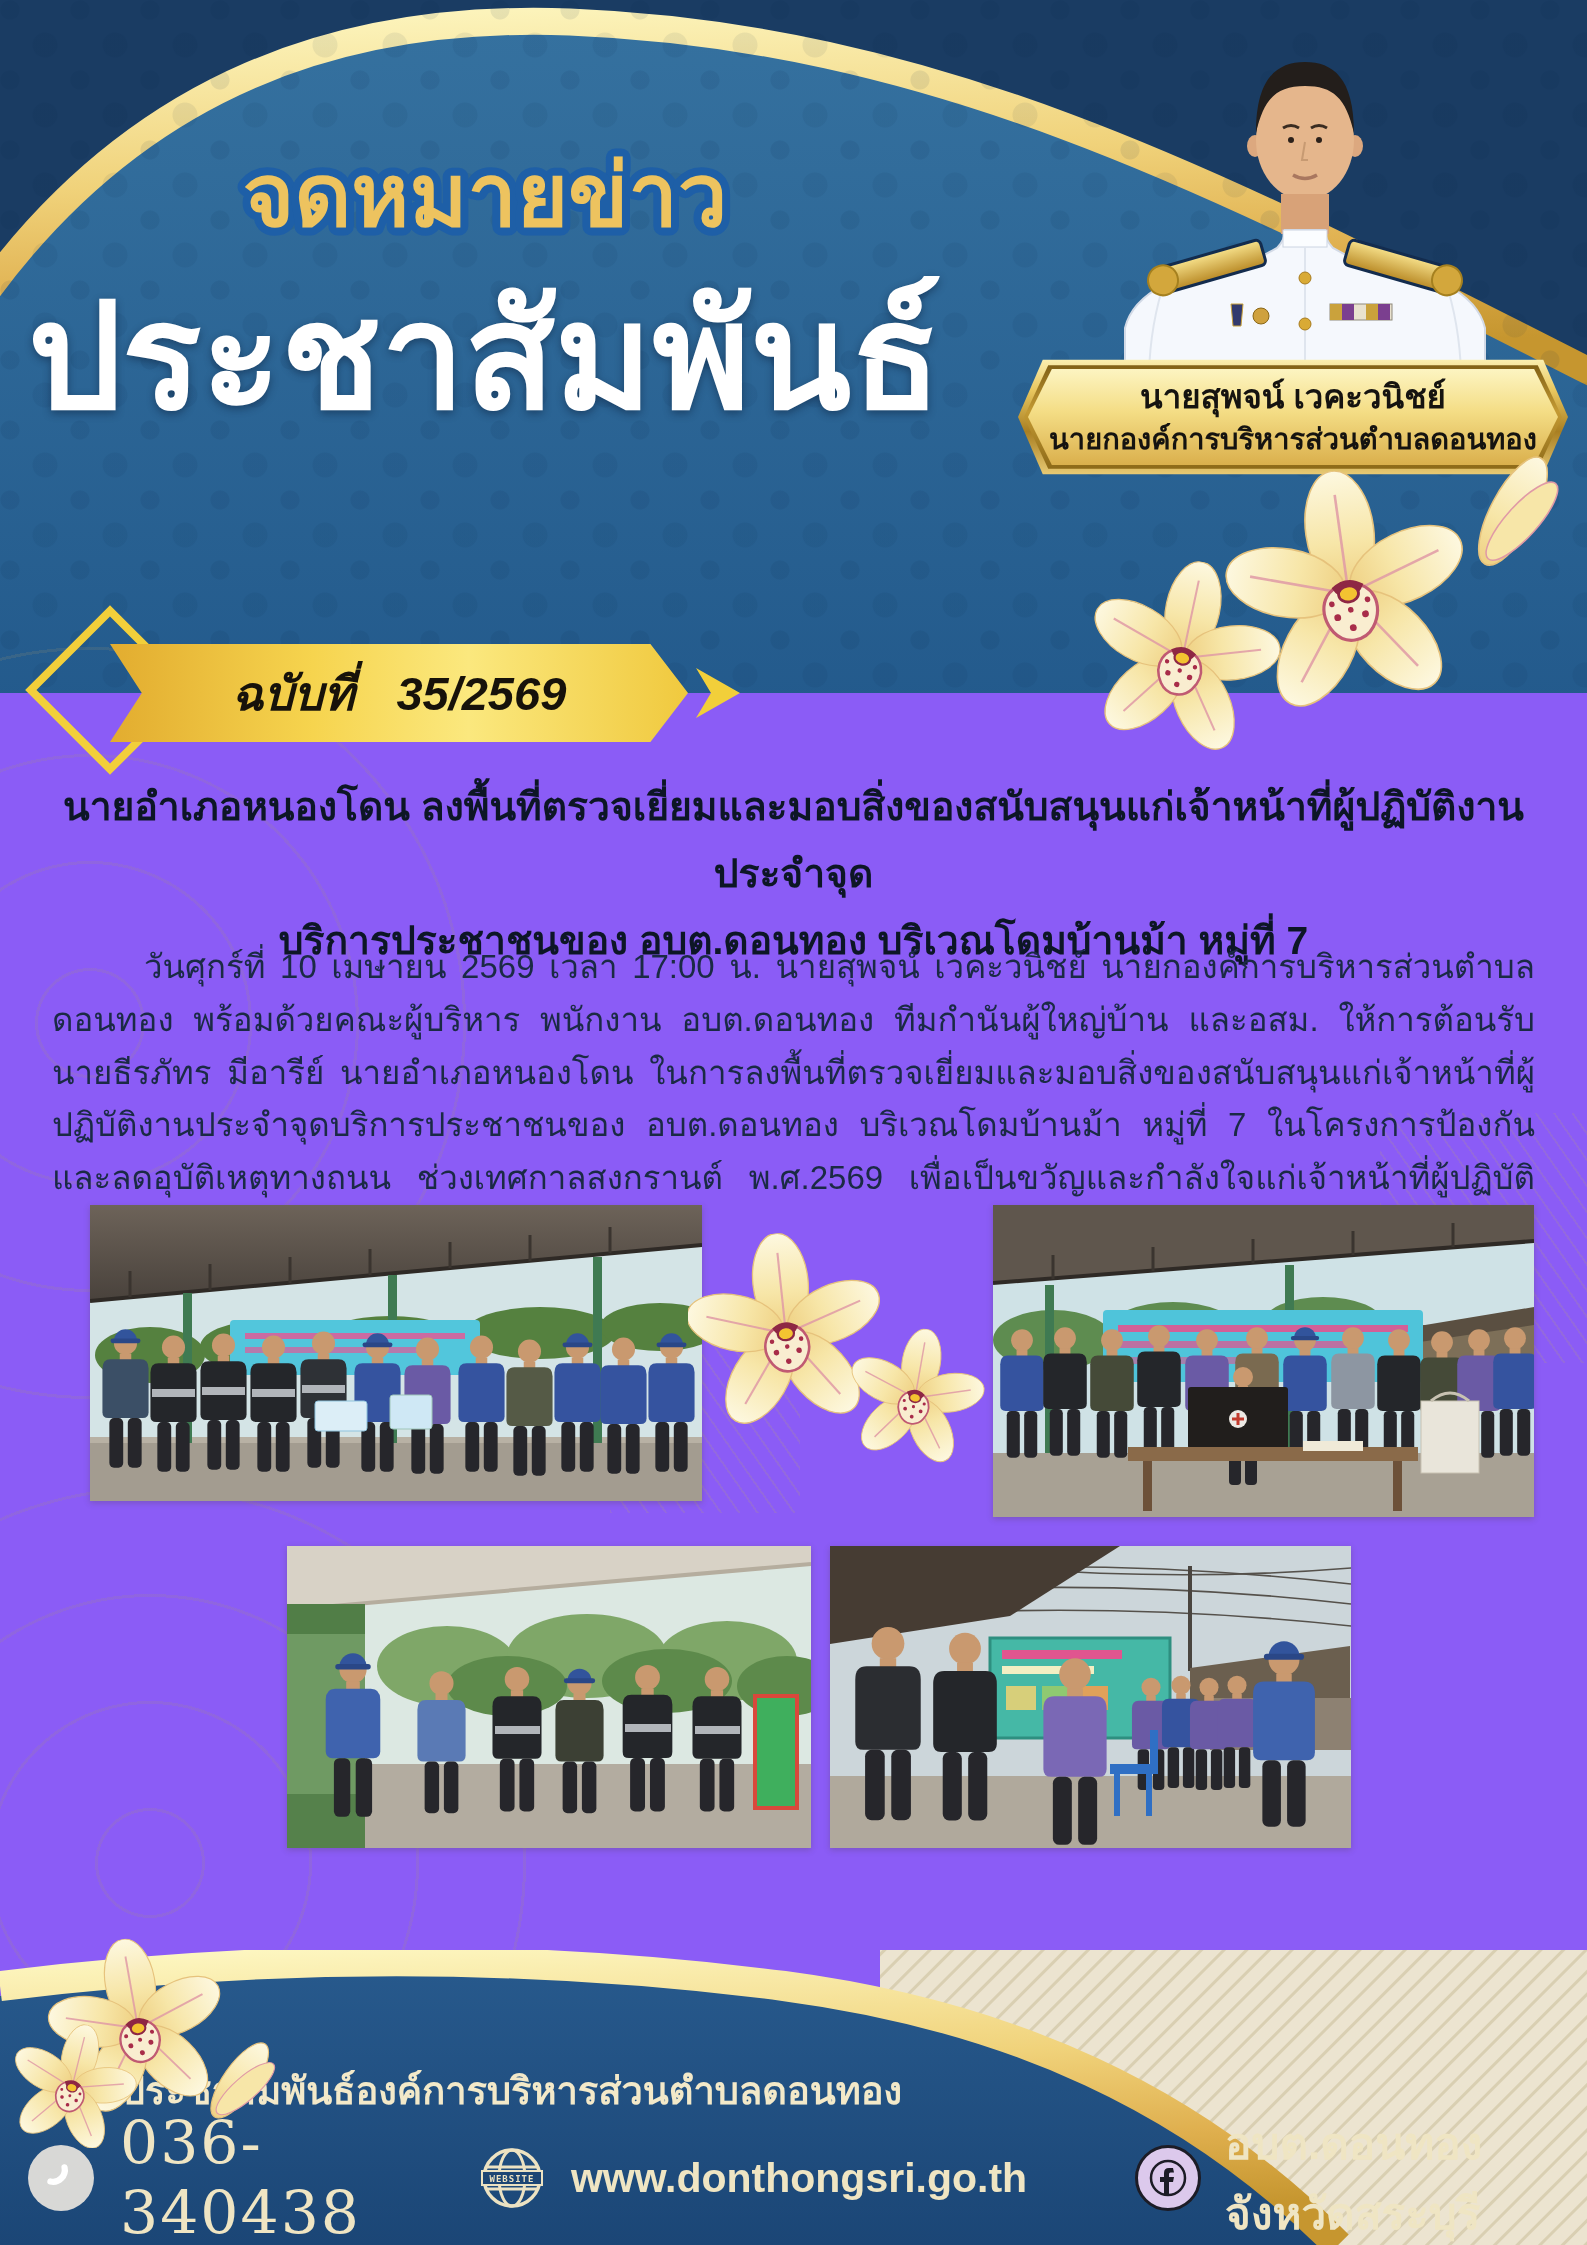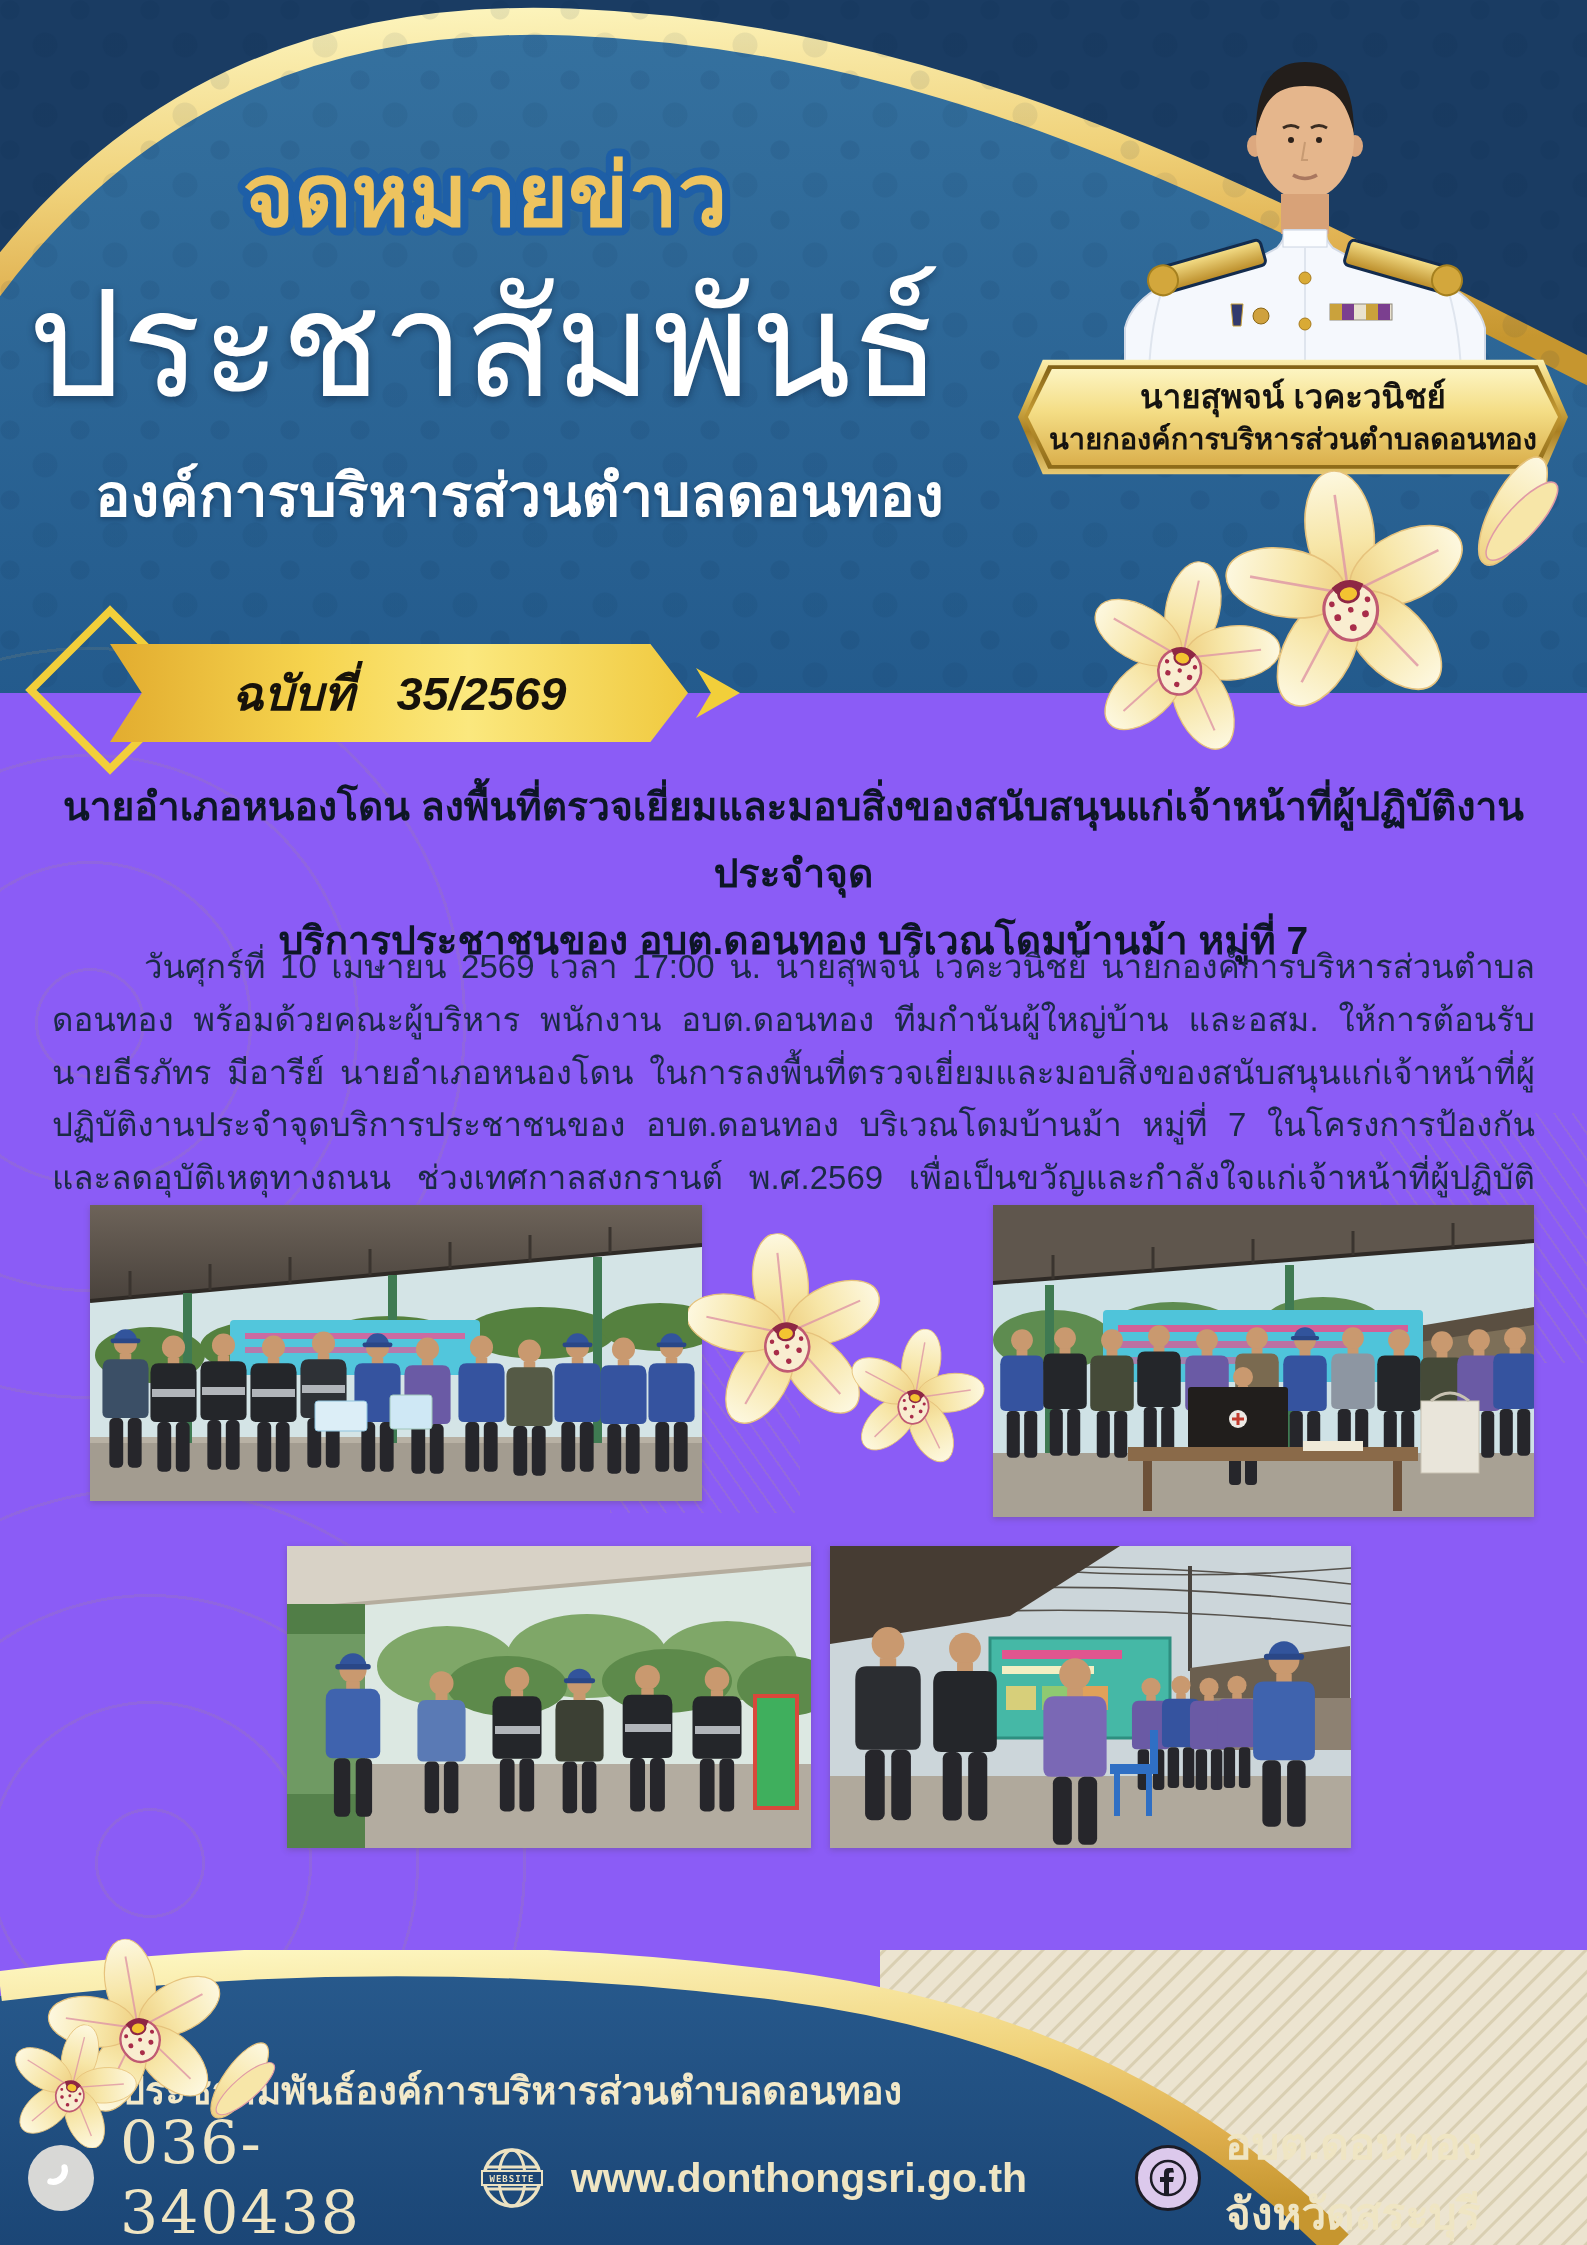--- a/index.html
+++ b/index.html
@@ -8,22 +8,22 @@
         background:#8b5cf6;}
   svg{display:block;}
   
   .header{position:absolute;left:0;top:0;width:1587px;height:693px;z-index:1;overflow:hidden;}
   .header-pattern{position:absolute;inset:0;z-index:2;opacity:.55;pointer-events:none;
      background-image:
        radial-gradient(circle at 10px 10px, rgba(10,38,72,.16) 0 9px, transparent 10px),
        radial-gradient(circle at 45px 45px, rgba(10,38,72,.13) 0 12px, transparent 13px);
      background-size:70px 70px;}
   .newsletter-label-svg{position:absolute;left:205px;top:118px;z-index:4;}
-  .big-title{position:absolute;left:28px;top:260px;width:1120px;z-index:4;color:#ffffff;
-     font-size:148px;font-weight:400;line-height:1.15;white-space:nowrap;
+  .big-title{position:absolute;left:28px;top:272px;width:1120px;z-index:4;color:#ffffff;
+     font-size:148px;font-weight:700;line-height:1.15;white-space:nowrap;
      text-shadow:0 3px 8px rgba(8,25,48,.45);}
   .subtitle{position:absolute;left:95px;top:448px;z-index:4;color:#ffffff;font-size:59px;
      font-weight:700;white-space:nowrap;text-shadow:0 2px 5px rgba(8,25,48,.4);}
   .portrait{position:absolute;left:1105px;top:28px;width:400px;height:345px;z-index:3;}
   
   .badge{position:absolute;left:1018px;top:356px;width:550px;height:122px;z-index:5;}
   .badge .b1{position:absolute;inset:0;
      background:linear-gradient(180deg,#fcf3b9,#e9c75f 28%,#a97f22 62%,#edd07a);
      clip-path:polygon(0 50%,4.5% 3%,95.5% 3%,100% 50%,95.5% 97%,4.5% 97%);}
   .badge .b2{position:absolute;inset:6px;
@@ -179,21 +179,20 @@
       <path d="M -40 340 C 130 75 360 18 570 26 C 960 42 1250 205 1630 400 L 1630 710 L -40 710 Z" fill="url(#blueIn)"></path>
       <path d="M -40 330 C 130 70 360 14 570 22 C 960 38 1250 200 1630 392" fill="none" stroke="url(#gold)" stroke-width="27"></path>
     </svg>
     <div class="header-pattern"></div>
 
     <svg class="newsletter-label-svg" width="560" height="150" viewBox="0 0 560 150">
       <text x="280" y="108" text-anchor="middle" font-family="Liberation Sans, DejaVu Sans, sans-serif" font-size="88" font-weight="800" fill="#edc35f" stroke="#1e5fa7" stroke-width="16" stroke-linejoin="round" paint-order="stroke">จดหมายข่าว</text>
     </svg>
 
     <div class="big-title">ประชาสัมพันธ์</div>
-    <div class="subtitle">องค์การบริหารส่วนตำบลดอนทอง</div>
 
     <svg class="portrait" viewBox="0 0 400 345">
       <ellipse cx="150" cy="118" rx="8" ry="11" fill="#dca87f"></ellipse>
       <ellipse cx="250" cy="118" rx="8" ry="11" fill="#dca87f"></ellipse>
       <ellipse cx="200" cy="112" rx="49" ry="60" fill="#e5b68c"></ellipse>
       <path d="M151 105 C151 50 172 34 200 34 C228 34 249 50 249 105 C241 70 228 58 200 58 C172 58 159 70 151 105 Z" fill="#231e1b"></path>
       <path d="M178 100 q8 -5 16 0 M206 100 q8 -5 16 0" stroke="#3a2c21" stroke-width="3" fill="none"></path>
       <circle cx="186" cy="112" r="3" fill="#2c211a"></circle>
         <circle cx="214" cy="112" r="3" fill="#2c211a"></circle>
       <path d="M200 114 L197 132 L203 132" stroke="#c79a72" stroke-width="2" fill="none"></path>

